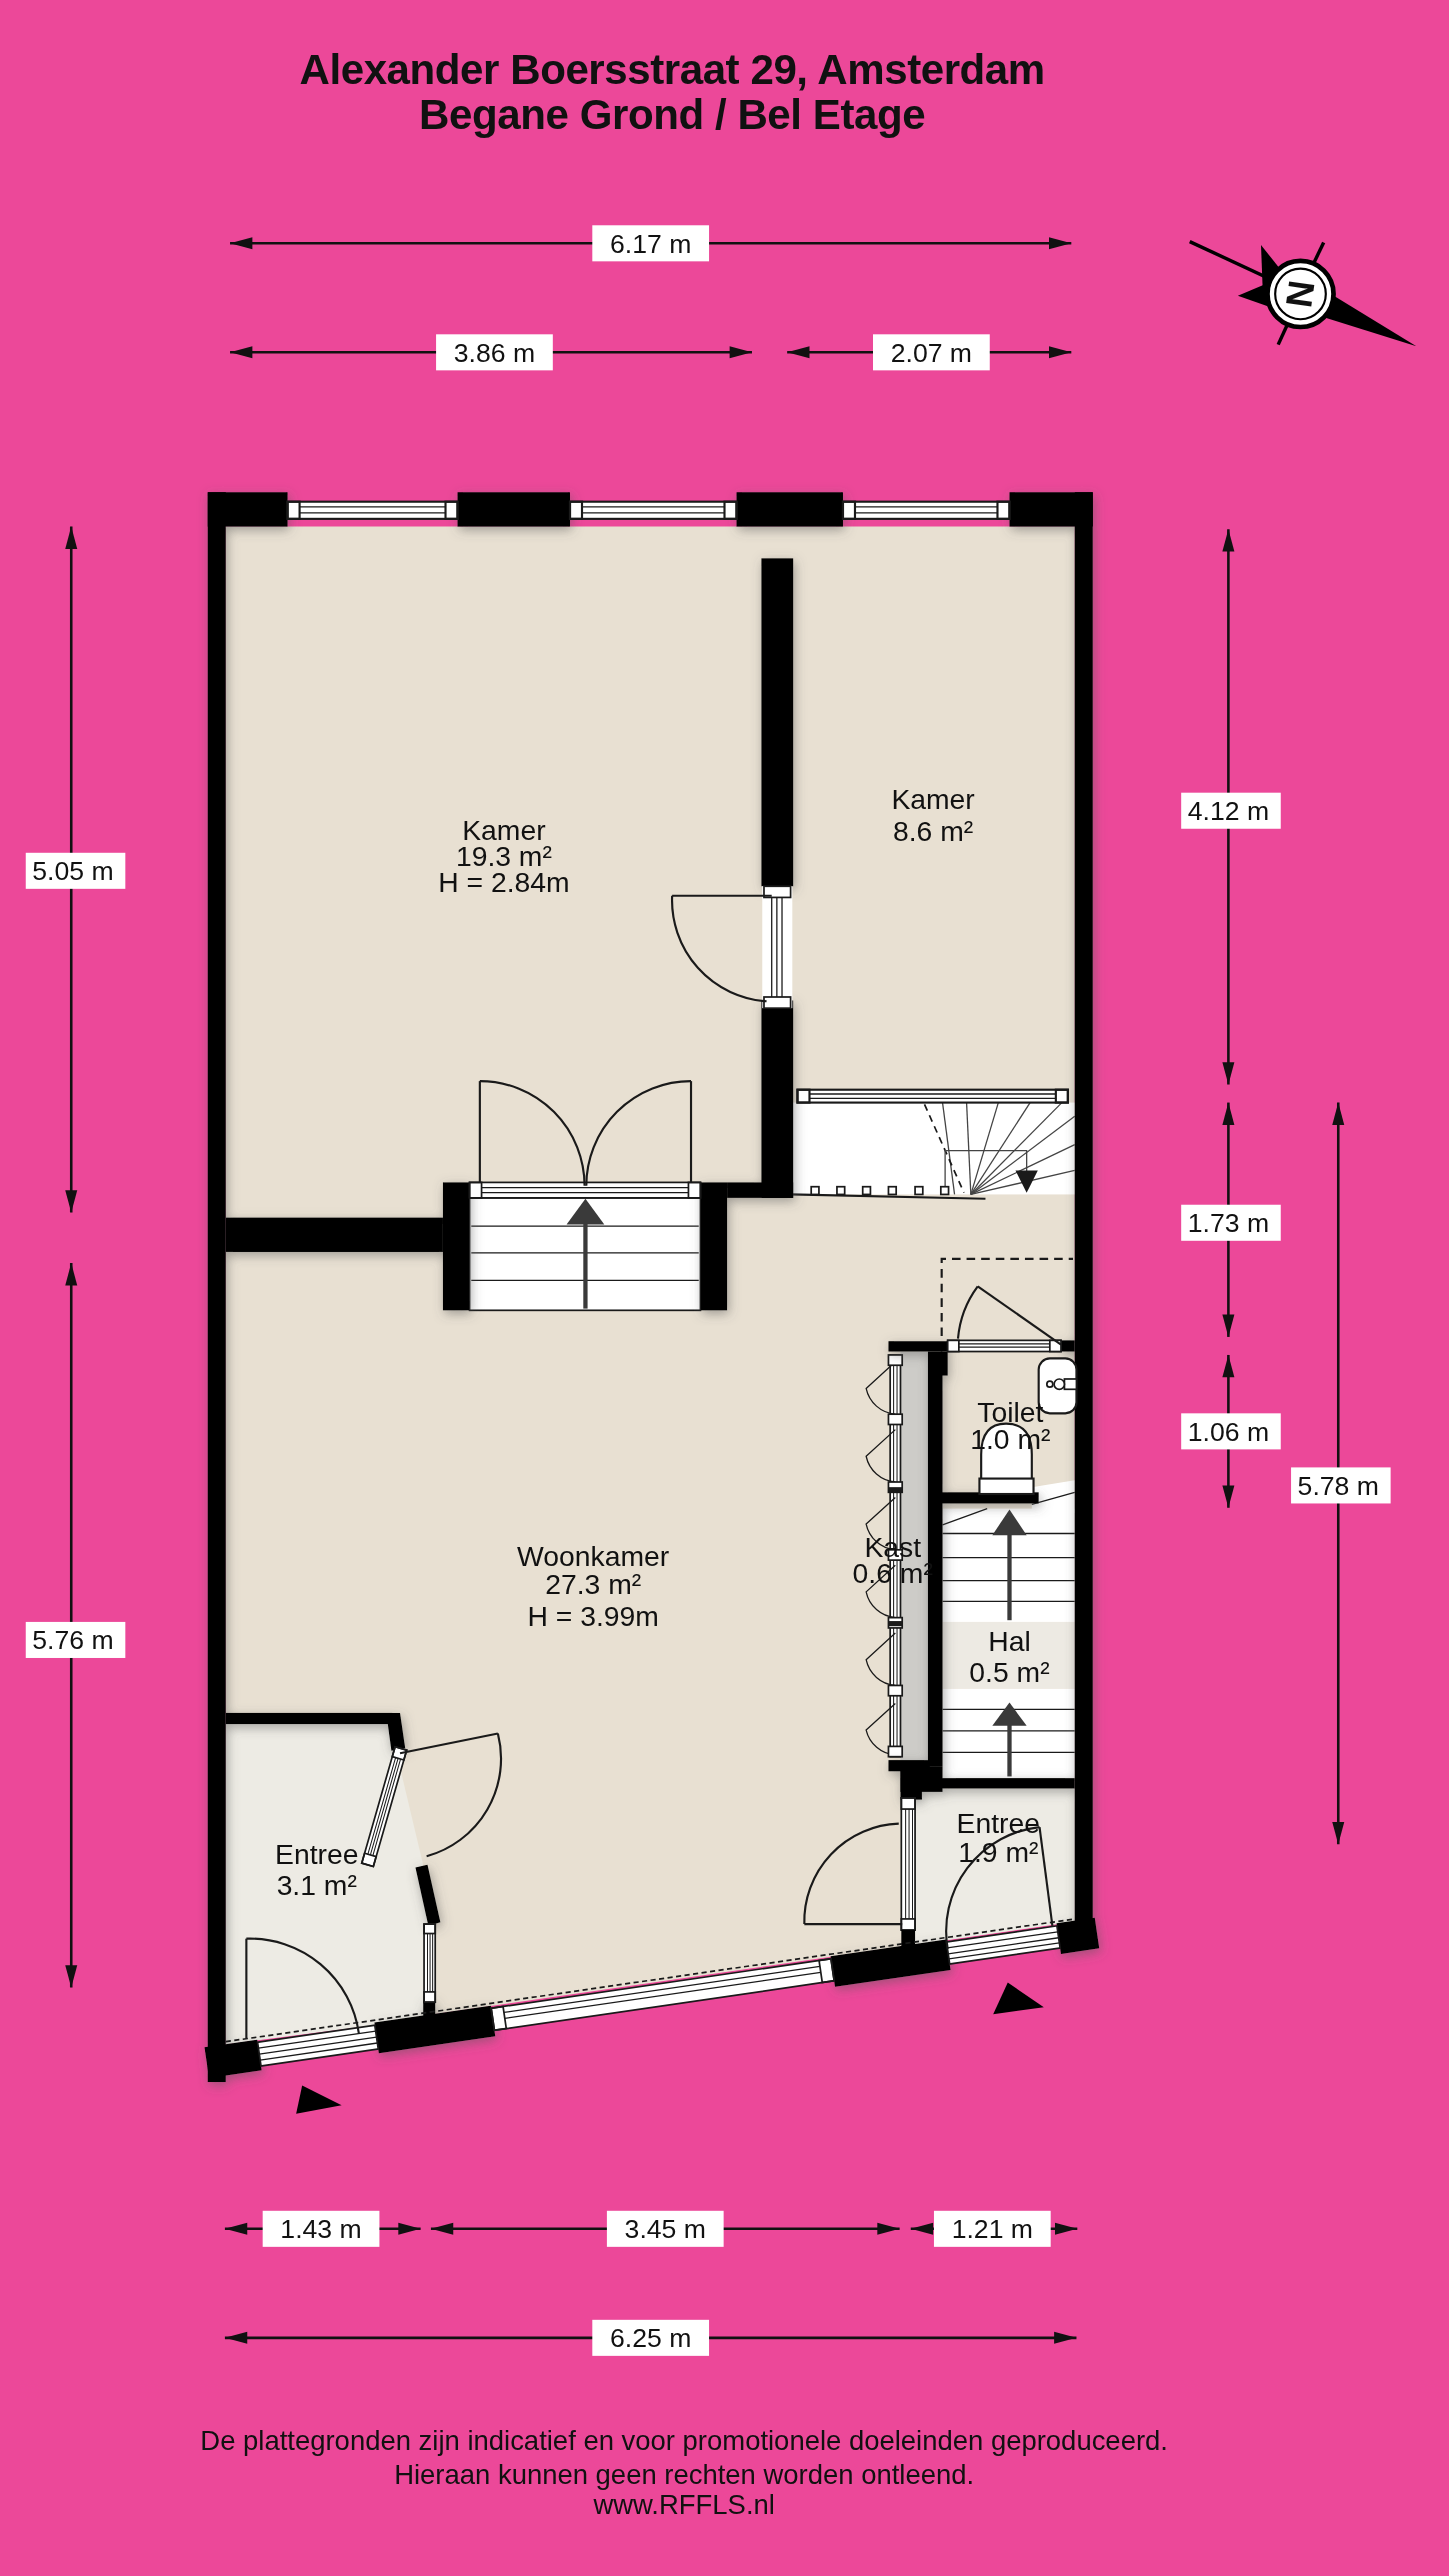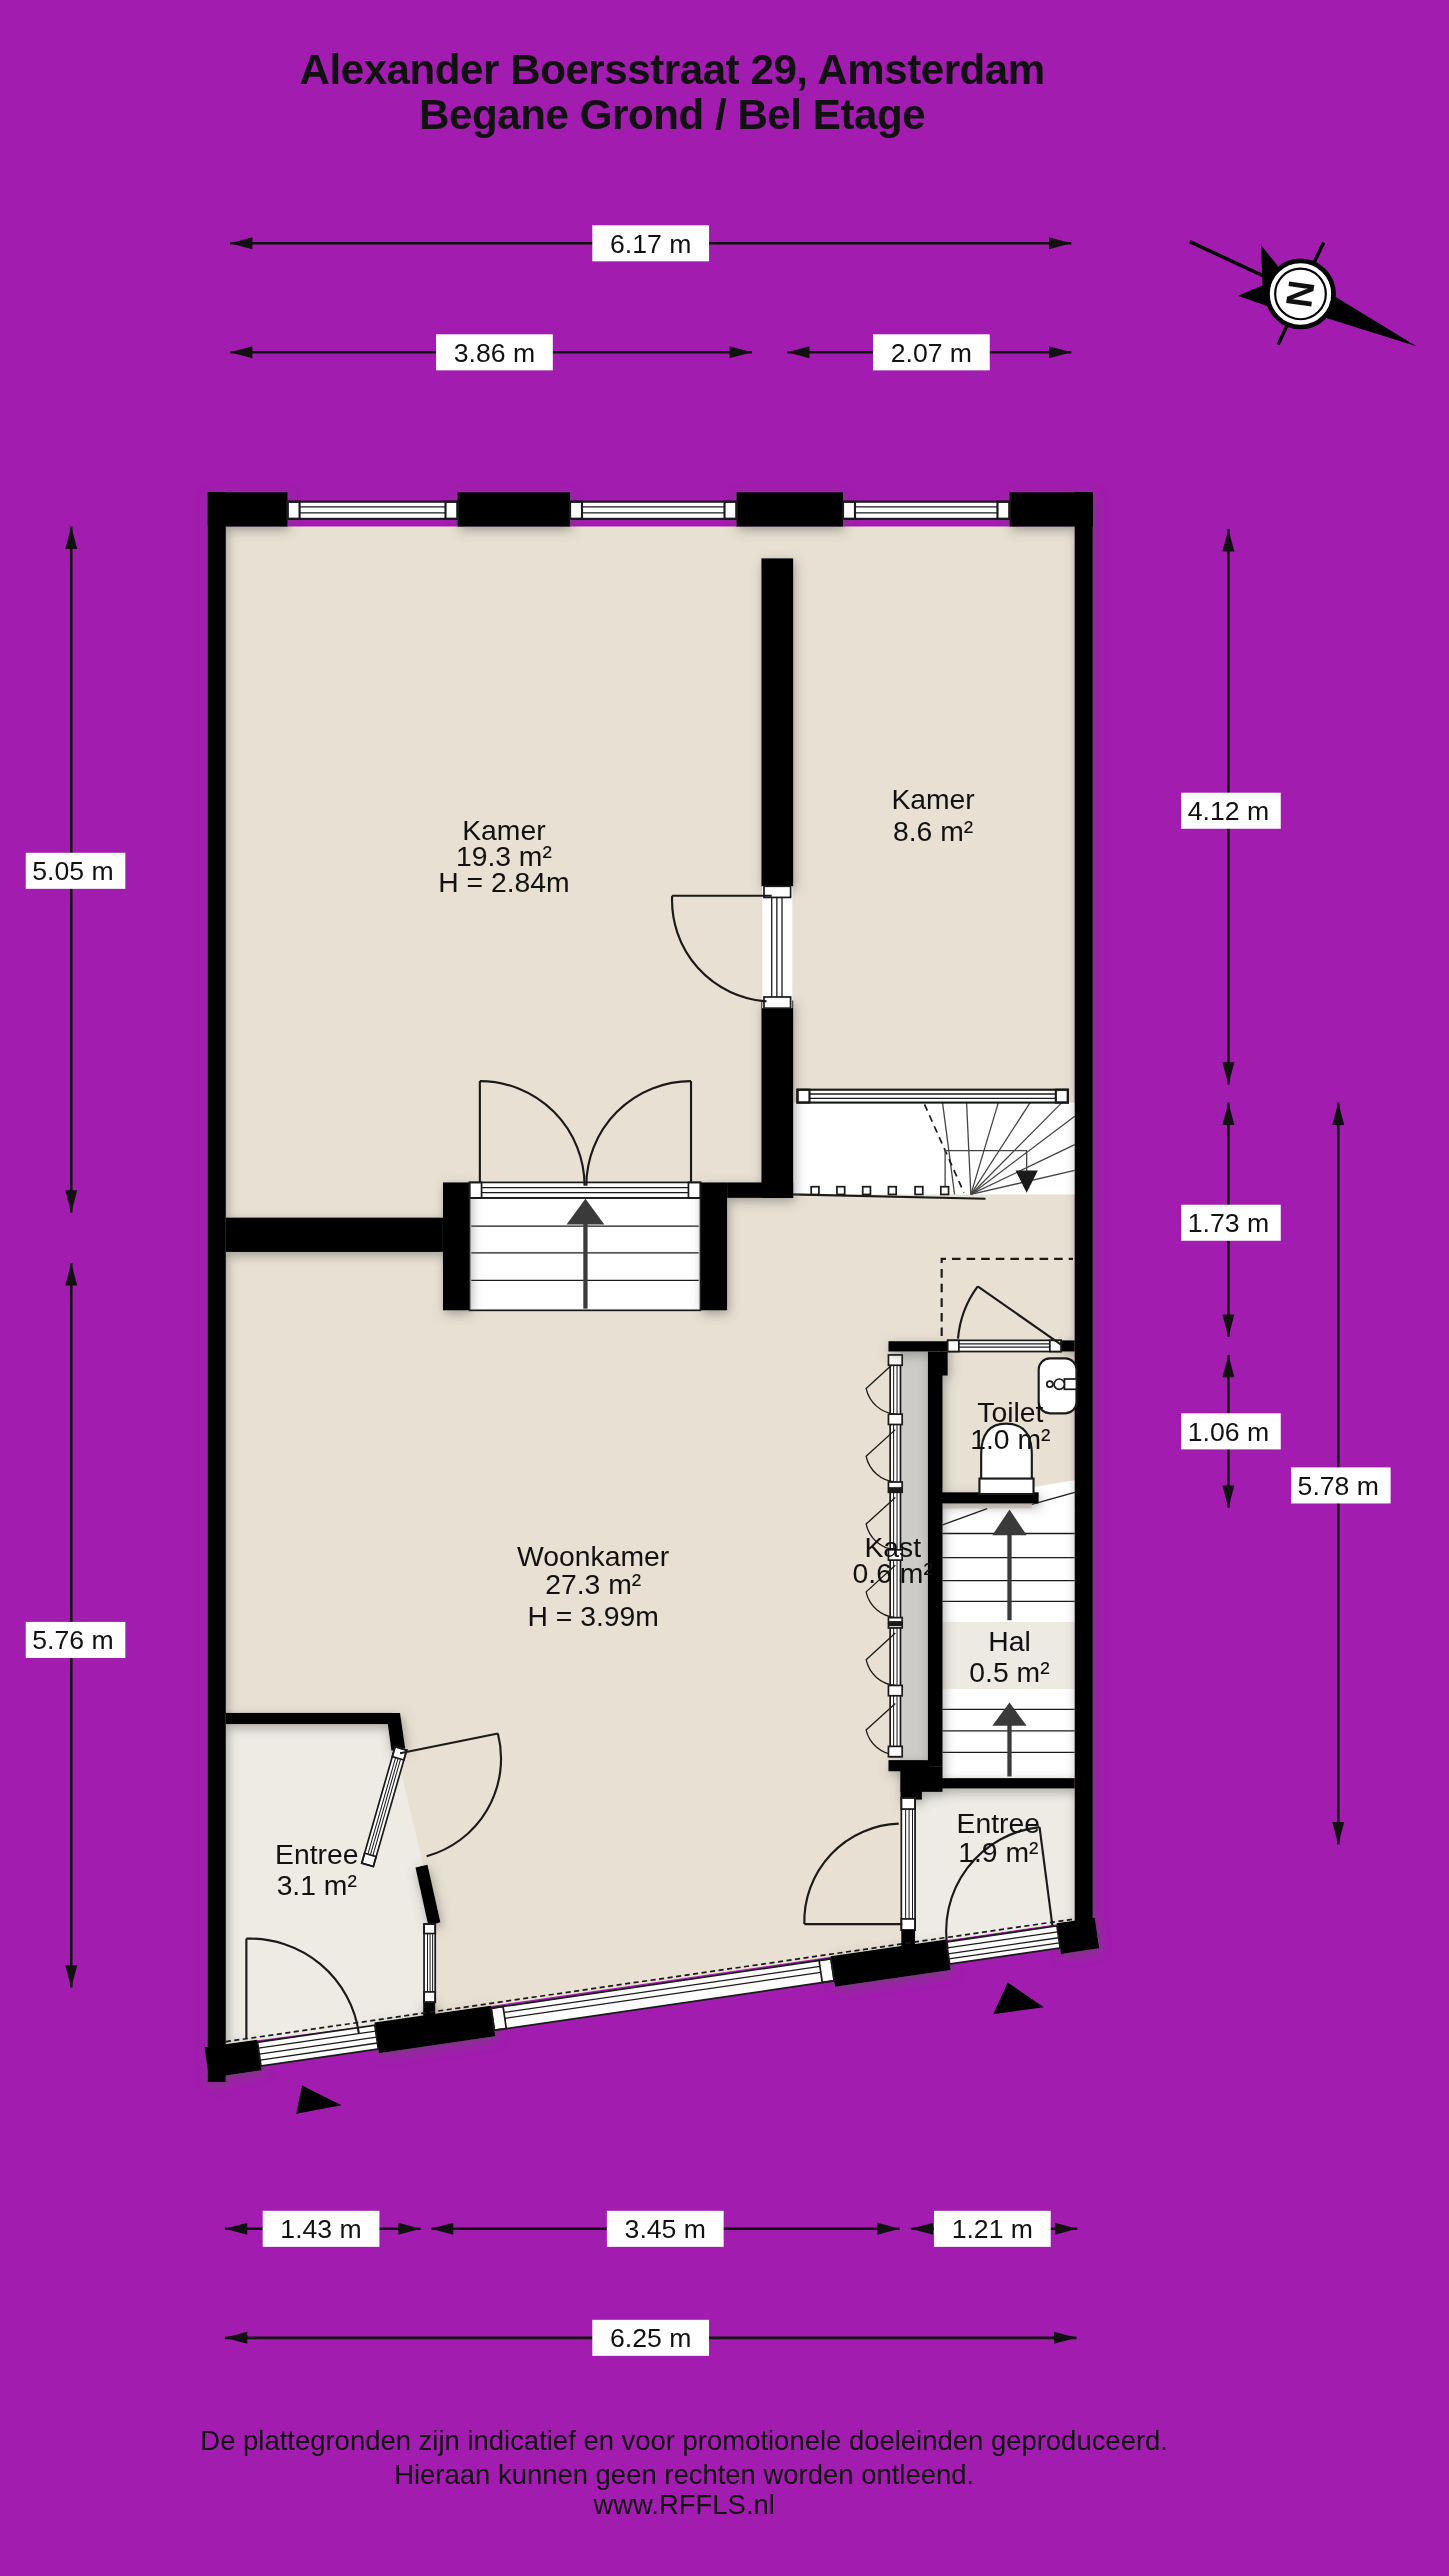--- a/index.html
+++ b/index.html
@@ -1,16 +1,16 @@
 <!DOCTYPE html>
 <html style="font-size:13.7px"><head>
 <meta charset="utf-8">
 <style>
   html,body{margin:0;padding:0;background:#fff;}
-  .page{position:relative;width:1449px;height:2576px;background:#a21caf;overflow:hidden;
+  .page{position:relative;width:1449px;height:2576px;background:#ec4899;overflow:hidden;
         font-family:"Liberation Sans", sans-serif;}
   svg{position:absolute;left:0;top:0;}
   text{font-family:"Liberation Sans", sans-serif;fill:#111;}
   .dim{font-size:31px;}
   .room{font-size:33px;fill:#191919;}
 </style>
 </head>
 <body>
 <div class="page">
 <svg width="1449" height="2576" viewBox="0 0 1688 3000">

